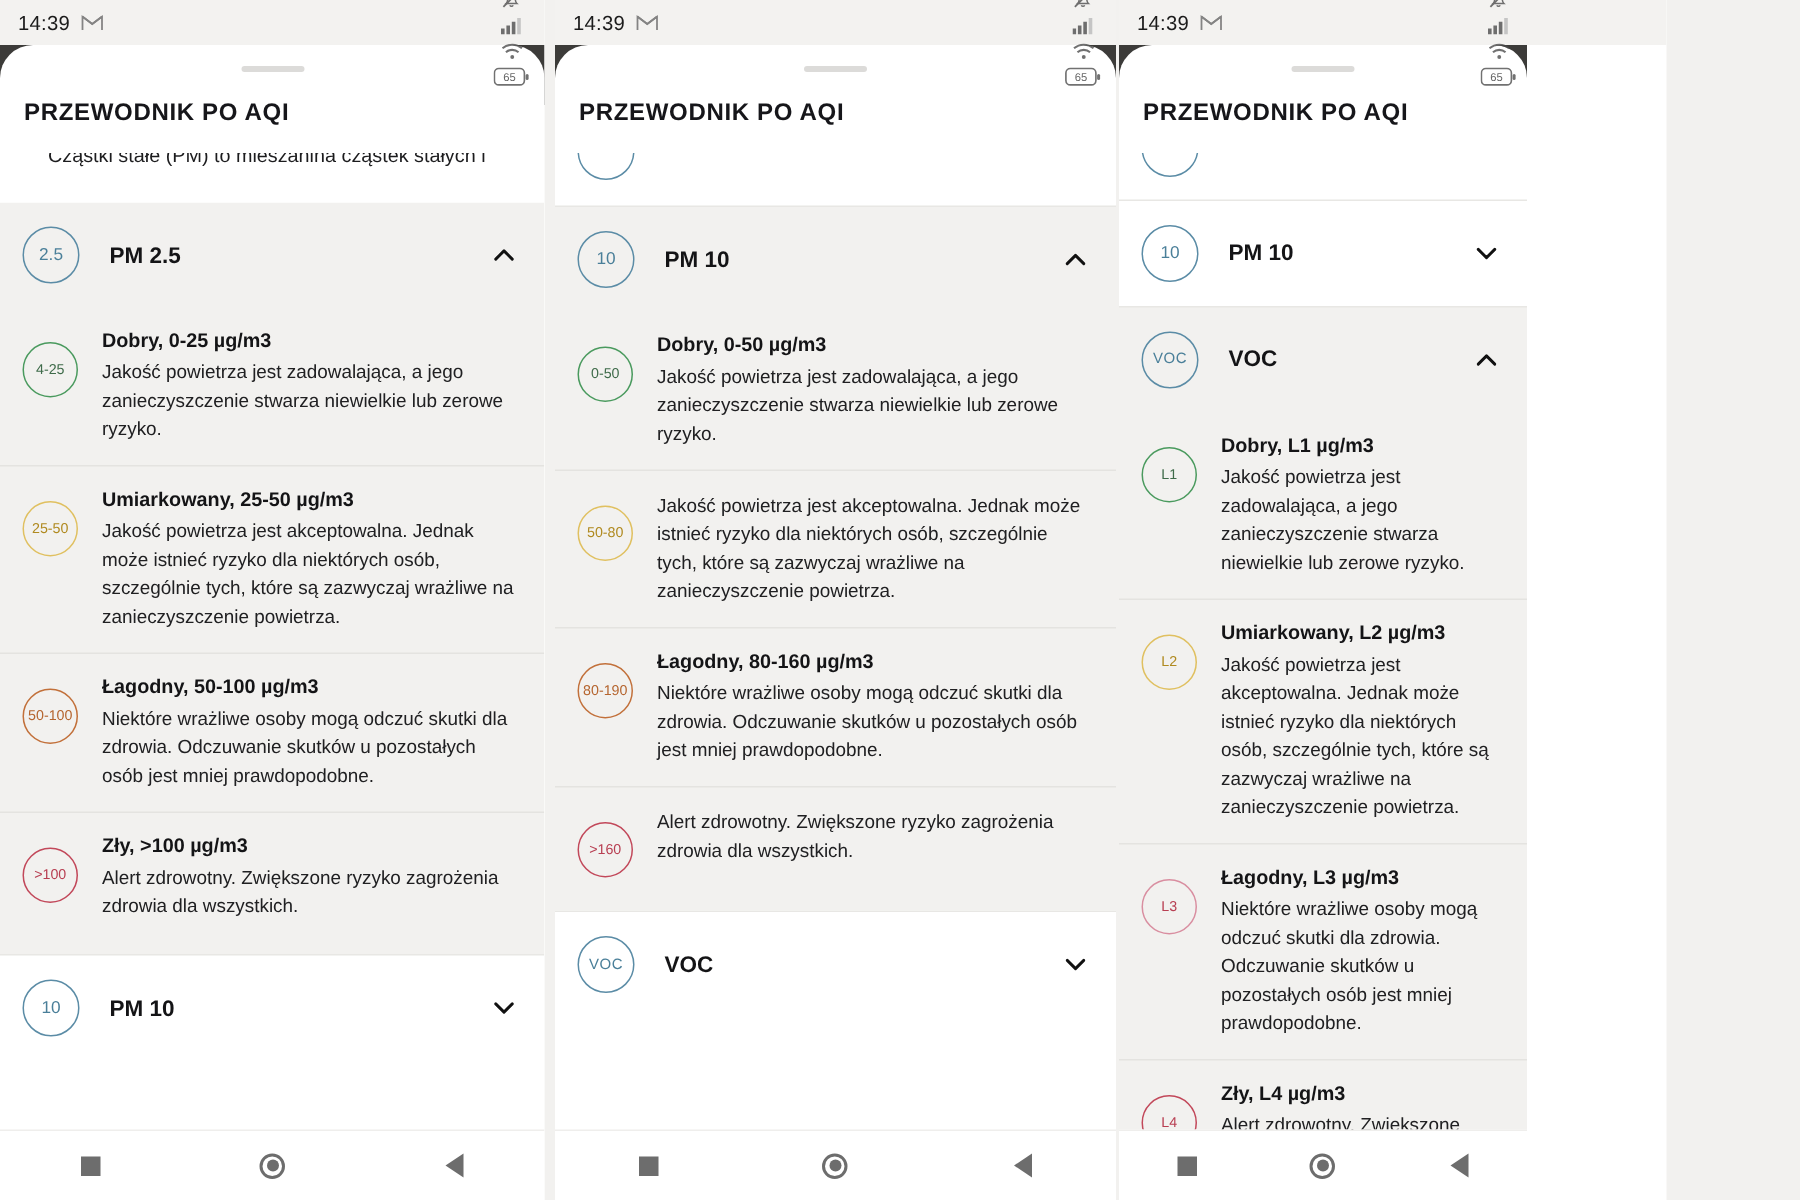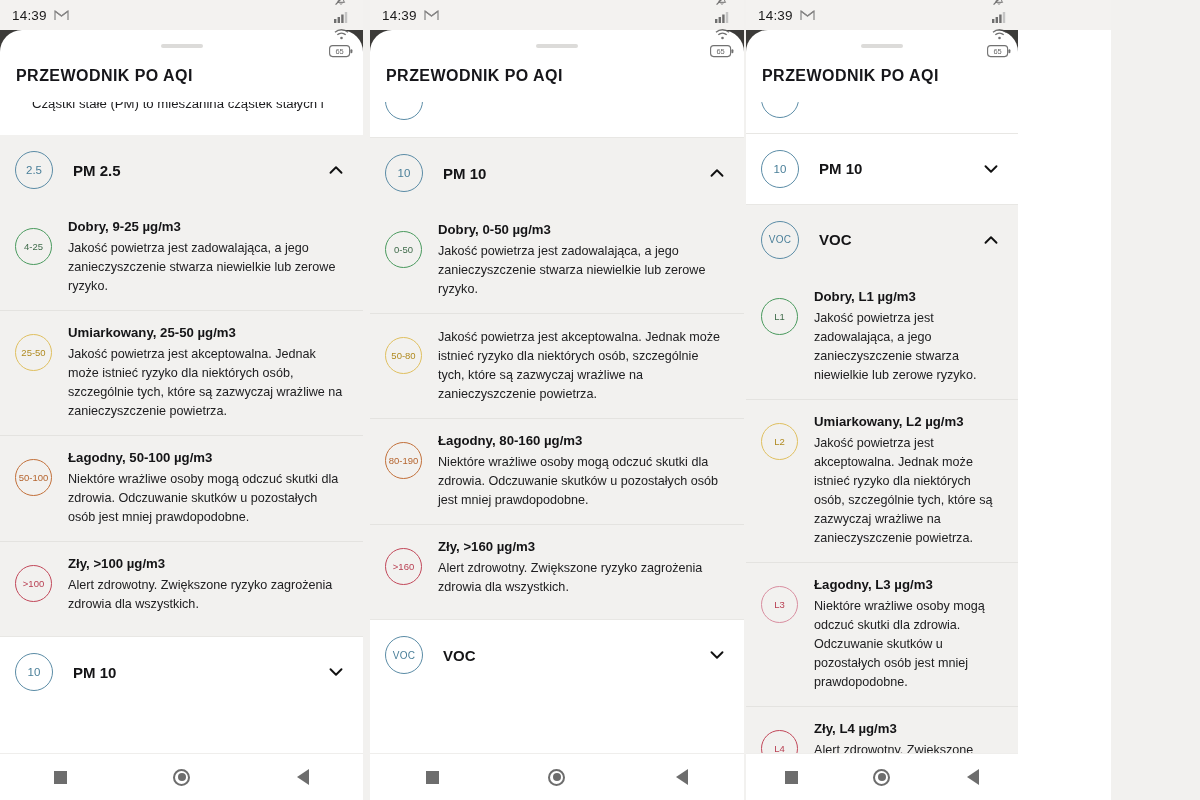--- a/index.html
+++ b/index.html
@@ -204,21 +204,21 @@
             <span class="poll-badge">2.5</span>
             <span class="poll-name">PM 2.5</span>
             <svg class="chev" viewBox="0 0 24 24">
                 <path d="M6 15l6-6 6 6" fill="none" stroke="#111" stroke-width="2.1" stroke-linecap="round" stroke-linejoin="round"></path>
               </svg>
           </div>
           <div class="levels">
             <div class="level">
               <span class="lvl-badge" style="border-color:#4a9a5e;color:#3f6b4a">4-25</span>
               <div class="lvl-body">
-                <div class="lvl-title">Dobry, 9-25 µg/m3</div>
+                <div class="lvl-title">Dobry, 0-25 µg/m3</div>
                 <div class="lvl-desc">Jakość powietrza jest zadowalająca, a jego zanieczyszczenie stwarza niewielkie lub zerowe ryzyko.</div>
               </div>
             </div>
             <div class="level">
               <span class="lvl-badge" style="border-color:#e0c060;color:#b08a20">25-50</span>
               <div class="lvl-body">
                 <div class="lvl-title">Umiarkowany, 25-50 µg/m3</div>
                 <div class="lvl-desc">Jakość powietrza jest akceptowalna. Jednak może istnieć ryzyko dla niektórych osób, szczególnie tych, które są zazwyczaj wrażliwe na zanieczyszczenie powietrza.</div>
               </div>
             </div>
@@ -342,21 +342,20 @@
             <div class="level">
               <span class="lvl-badge" style="border-color:#c2703a;color:#b5652f">80-190</span>
               <div class="lvl-body">
                 <div class="lvl-title">Łagodny, 80-160 µg/m3</div>
                 <div class="lvl-desc">Niektóre wrażliwe osoby mogą odczuć skutki dla zdrowia. Odczuwanie skutków u pozostałych osób jest mniej prawdopodobne.</div>
               </div>
             </div>
             <div class="level">
               <span class="lvl-badge" style="border-color:#c2485a;color:#b83f52">&gt;160</span>
               <div class="lvl-body">
-                <div class="lvl-title">Zły, &gt;160 µg/m3</div>
                 <div class="lvl-desc">Alert zdrowotny. Zwiększone ryzyko zagrożenia zdrowia dla wszystkich.</div>
               </div>
             </div>
           </div>
         </div>
 
         <div class="poll">
           <div class="poll-head">
             <span class="poll-badge voc">VOC</span>
             <span class="poll-name">VOC</span>

